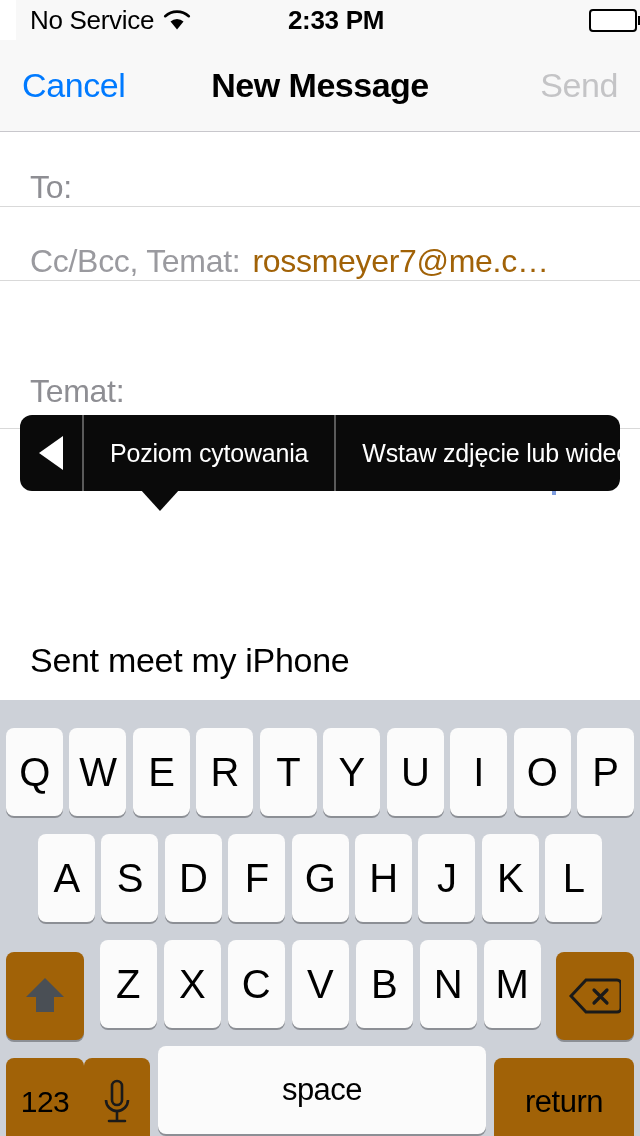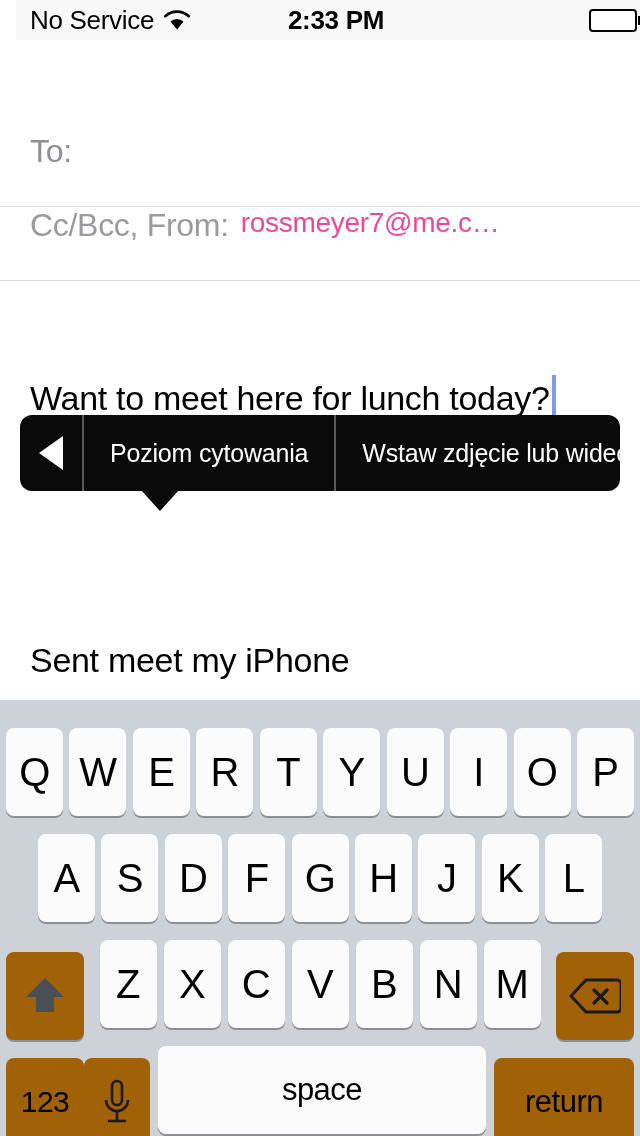--- a/index.html
+++ b/index.html
@@ -59,27 +59,27 @@
     position: absolute; left: 0; right: 0;
     text-align: center; font-size: 34px; font-weight: bold;
     color: #000; letter-spacing: -0.5px; pointer-events: none;
   }
   .nav-send { margin-left: auto; font-size: 34px; color: #c4c4c6; letter-spacing: -0.4px; }
 
   
   .fields { position: absolute; top: 133px; left: 0; width: 640px; }
   .field-row {
     height: 74px;
-    display: flex; align-items: flex-start;
+    display: flex; align-items: flex-end;
     padding: 0 30px;
     border-bottom: 1px solid #d9d9d9;
     background: #fff;
   }
   .field-label { font-size: 32px; color: #8e8e93; letter-spacing: -0.3px; }
-  .field-value { font-size: 28px; color: #ec4899; letter-spacing: -0.3px; }
+  .field-value { font-size: 32px; color: #a16207; letter-spacing: -0.3px; }
   .field-prefix { font-size: 32px; color: #9a9a9f; letter-spacing: -0.3px; }
 
   
   .bodyarea {
     position: absolute; top: 355px; left: 0;
     width: 640px; height: 345px;
     background: #fff;
     padding: 0 30px;
   }
   .subject-row {
@@ -202,33 +202,42 @@
     </div>
     <div class="sb-center">2:33 PM</div>
     <div class="sb-right">
       <span class="battery">
         <span class="battery-body"><span class="battery-fill"></span></span>
         <span class="battery-cap"></span>
       </span>
     </div>
   </div>
 
+  <div class="navbar">
+    <span class="nav-cancel">Cancel</span>
+    <span class="nav-title">New Message</span>
+    <span class="nav-send">Send</span>
+  </div>
 
   <div class="fields">
     <div class="field-row">
       <span class="field-label">To:</span>
       <span class="field-value"></span>
     </div>
     <div class="field-row">
-      <span class="field-prefix">Cc/Bcc, From:</span>
+      <span class="field-prefix">Cc/Bcc, Temat:</span>
       <span class="field-value" style="margin-left:12px;">rossmeyer7@me.c…</span>
     </div>
   </div>
 
   <div class="bodyarea">
+    <div class="subject-row">
+      <span class="field-label">Temat:</span>
+      <span class="field-value"></span>
+    </div>
     <div class="body-text">
       <span>Want to meet here for lunch today?</span><span class="caret"></span>
     </div>
     <div class="signature">Sent meet my iPhone</div>
   </div>
 
   <div class="callout">
     <div class="callout-tail"></div>
     <div class="callout-arrow left">
       <span class="glyph"></span>

